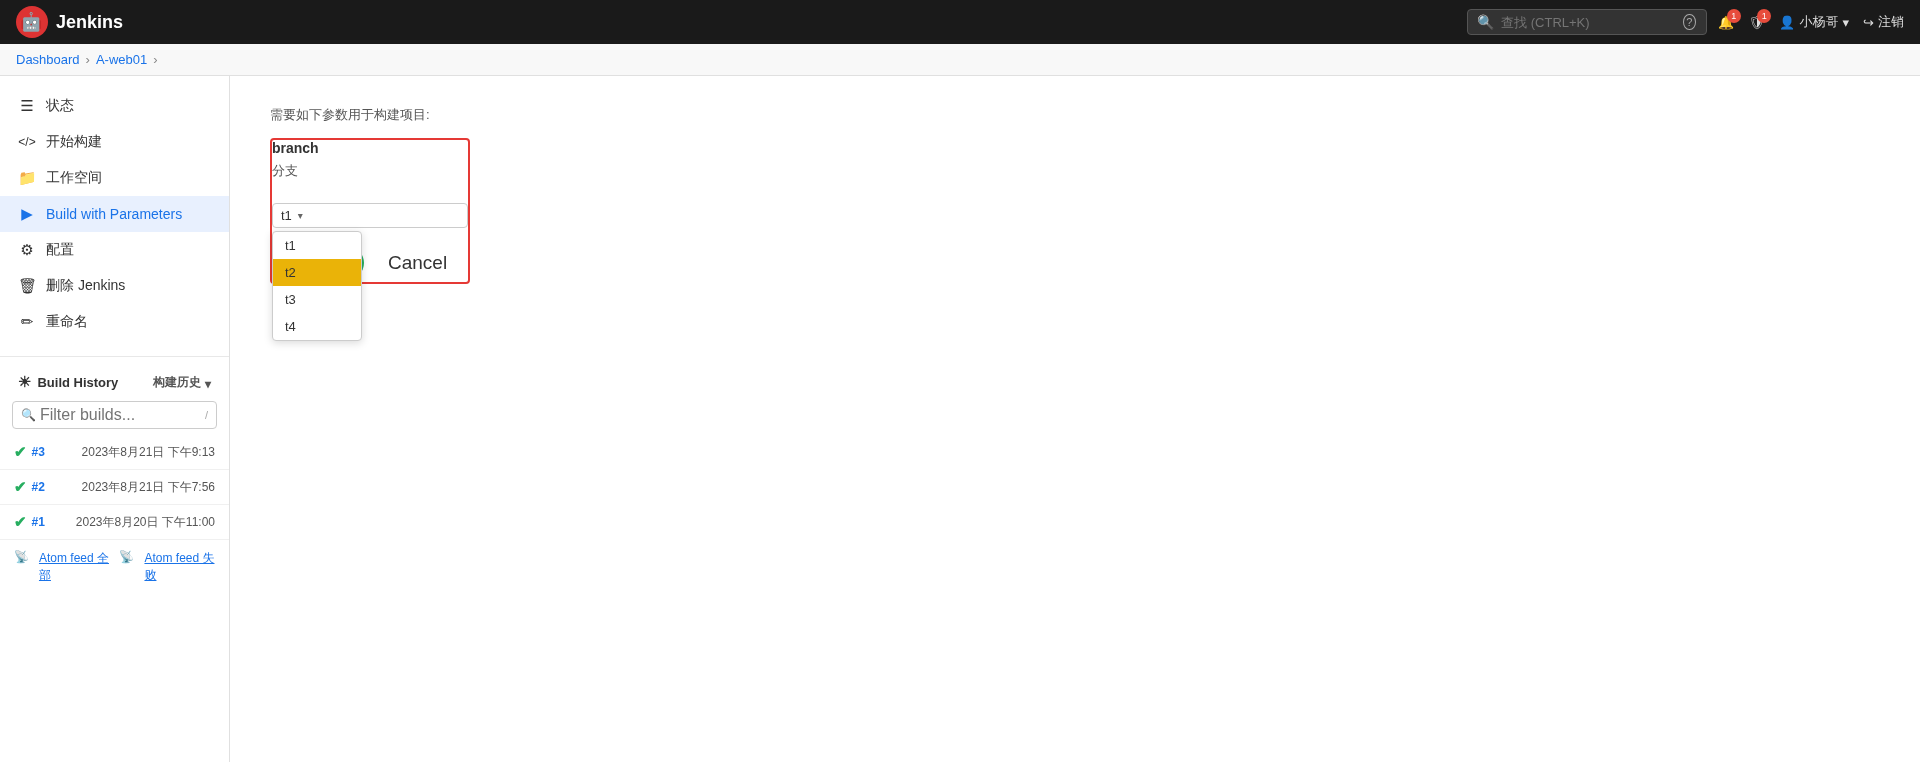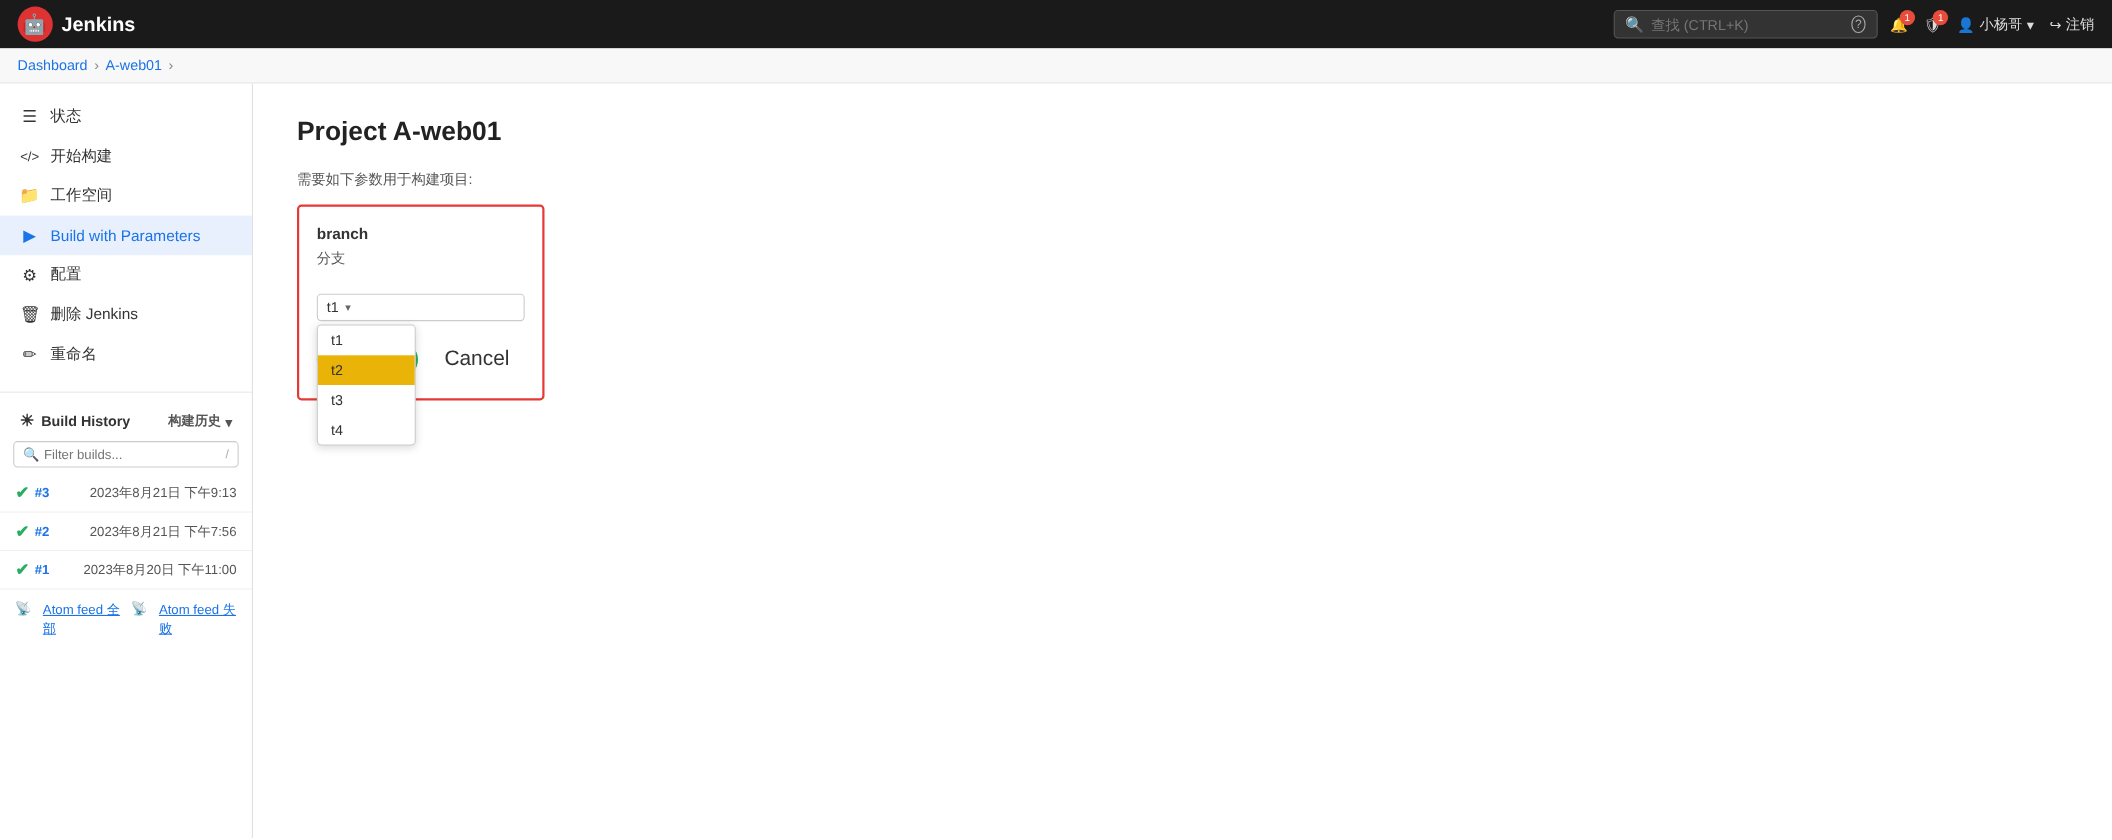--- a/index.html
+++ b/index.html
@@ -103,21 +103,21 @@
       font-size: 13px; font-weight: 600; color: #333;
     }
     .sidebar-section-header .history-icon { font-size: 15px; }
 
     .build-history-filter {
       margin: 6px 12px;
       border: 1px solid #ccc; border-radius: 4px;
       display: flex; align-items: center; padding: 4px 8px; gap: 4px;
     }
     .build-history-filter input {
-      border: none; outline: none; font-size: 12px; width: 100%; color: #0f172a;
+      border: none; outline: none; font-size: 16px; width: 100%; color: #0f172a;
       background: transparent;
     }
     .slash-icon { color: #aaa; font-size: 11px; }
 
     .build-item {
       display: flex; align-items: center; justify-content: space-between;
       padding: 8px 14px; font-size: 12px; cursor: pointer; border-bottom: 1px solid #f0f0f0;
     }
     .build-item .build-num { color: #1a73e8; font-weight: 600; display: flex; align-items: center; gap: 5px; }
     .build-item .build-date { color: #555; }
@@ -137,21 +137,20 @@
     }
     .page-title {
       font-size: 24px; font-weight: 700; margin-bottom: 20px; color: #222;
     }
     .params-description { font-size: 13px; color: #555; margin-bottom: 14px; }
 
     
     .params-box {
       border: 2px solid #e53935;
       border-radius: 4px;
-      padding: 16px;
       display: inline-block;
       min-width: 200px;
       background: #fff;
       position: relative;
     }
     .param-label { font-weight: 600; font-size: 14px; margin-bottom: 6px; }
     .param-sublabel { font-size: 13px; color: #555; margin-bottom: 23px; }
 
     
     .dropdown-wrapper { position: relative; }
@@ -330,21 +329,20 @@
       <div class="atom-feed">
         <span style="font-size:12px;">📡</span>
         <a>Atom feed 全部</a>
         <span style="font-size:12px;">📡</span>
         <a>Atom feed 失败</a>
       </div>
     </div>
   </aside>
 
   <main class="main-content">
-    <h1 class="page-title">Project A-web01</h1>
     <p class="params-description">需要如下参数用于构建项目:</p>
 
     <div class="params-box">
       <div class="param-label">branch</div>
       <div class="param-sublabel">分支</div>
 
       <div class="dropdown-wrapper">
         <div class="dropdown-select">
           <span>t1</span>
           <span class="dropdown-caret">▾</span>

